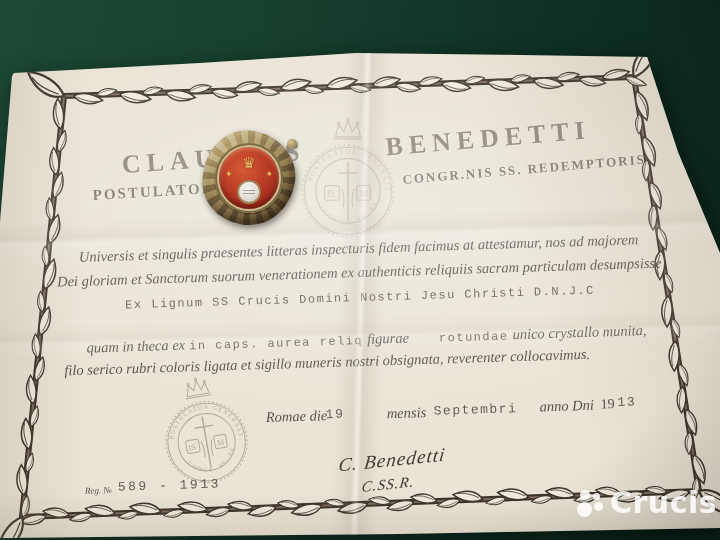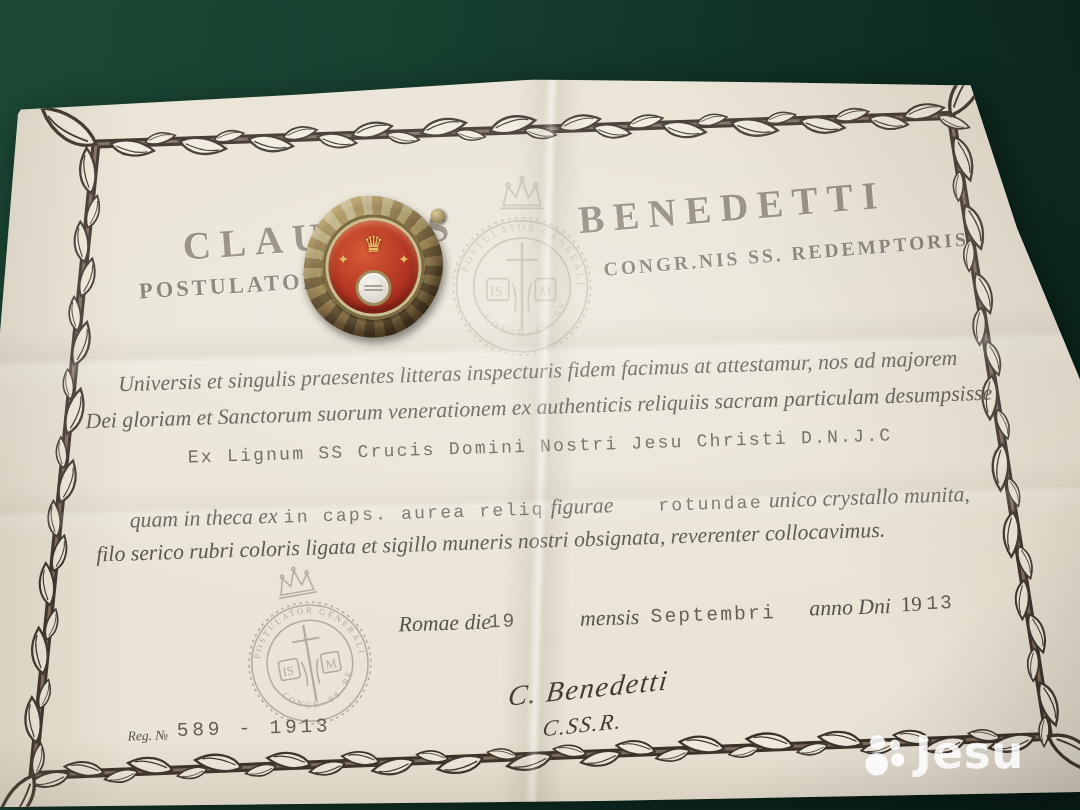--- a/index.html
+++ b/index.html
@@ -263,15 +263,15 @@
     </div>
   </div>
 
   <div class="avito">
     <span class="avito-logo">
       <i style="left:3px;top:1px;width:10px;height:10px;"></i>
       <i style="left:16px;top:4px;width:7px;height:7px;"></i>
       <i style="left:0px;top:13px;width:15px;height:15px;"></i>
       <i style="left:17px;top:13px;width:9px;height:9px;"></i>
     </span>
-    <span class="avito-text">Jesu</span>
+    <span class="avito-text">Crucis</span>
   </div>
 </div>
 
 </body></html>

